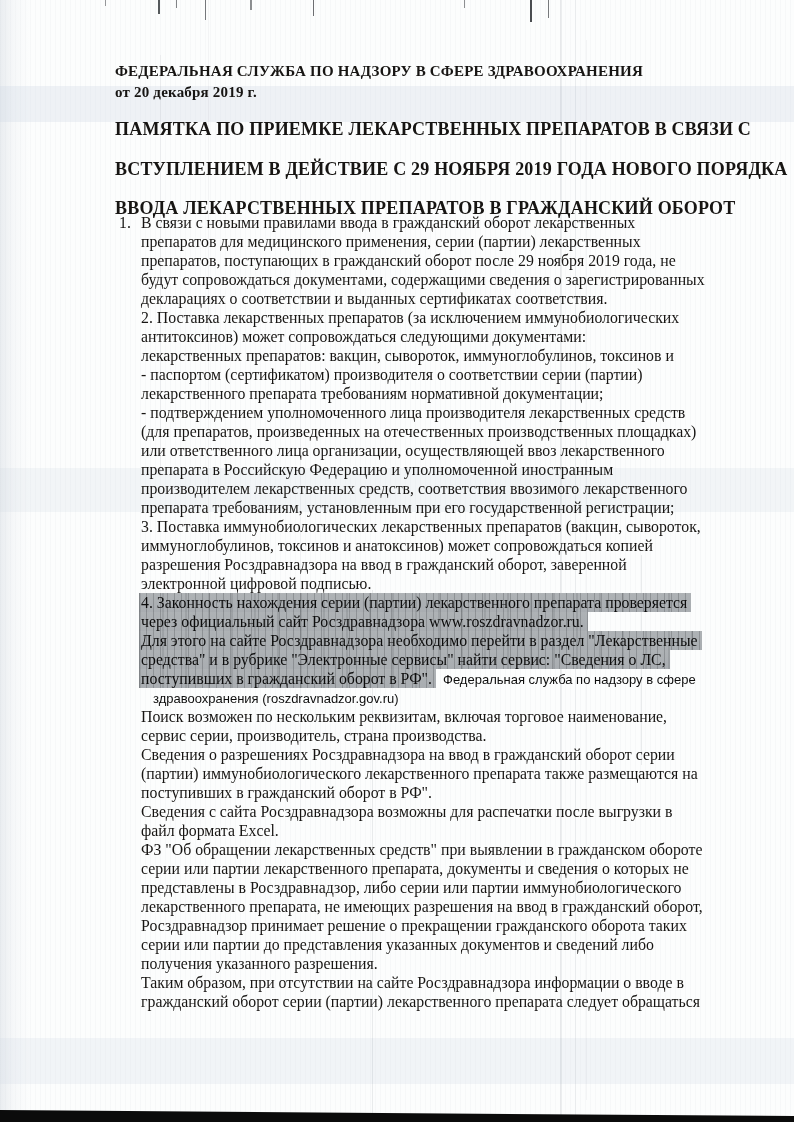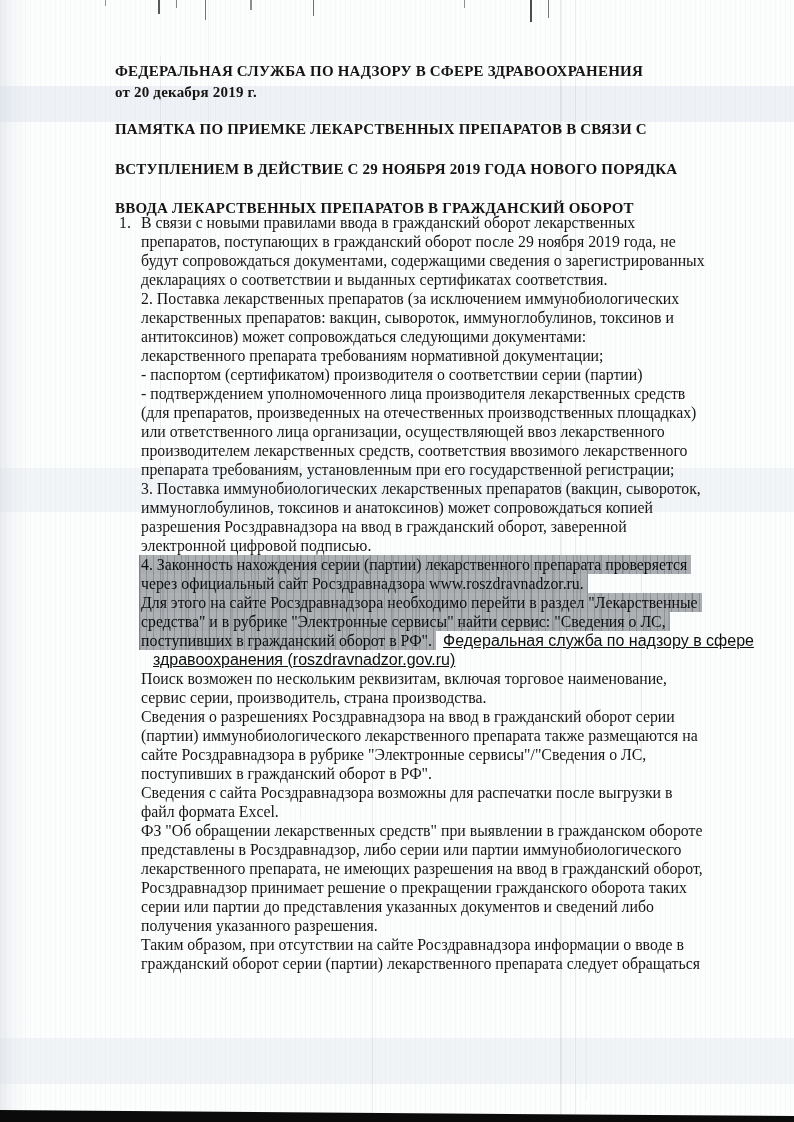--- a/index.html
+++ b/index.html
@@ -22,36 +22,35 @@
   
   .streak{position:absolute;pointer-events:none;}
   
   .tick{position:absolute;top:0;pointer-events:none;}
   
   .bottom-edge{
     position:absolute;left:0;bottom:0;width:100%;height:14px;background:#0b0b0b;
     clip-path:polygon(0 15%, 100% 58%, 100% 100%, 0 100%);
   }
   .header{position:absolute;left:115px;top:61px;font-size:15px;font-weight:bold;line-height:21px;letter-spacing:0.2px;white-space:nowrap;}
-  .title{position:absolute;left:115px;top:110px;font-size:15px;font-weight:bold;line-height:39.5px;letter-spacing:0.2px;white-space:nowrap;}
+  .title{position:absolute;left:115px;top:110px;font-size:18px;font-weight:bold;line-height:39.5px;letter-spacing:0.2px;white-space:nowrap;}
   .body-text{position:absolute;left:141px;top:213px;font-size:15.8px;line-height:19px;white-space:nowrap;}
   .line{position:relative;height:19px;}
   .marker{position:absolute;left:-22px;top:0;}
   .hl{
     color:#0c0c0c;
     padding:1px 4px 1px 2px;margin-left:-2px;
     background-image:
       repeating-linear-gradient(90deg, rgba(20,22,25,0.20) 0px, rgba(20,22,25,0.20) 1px, rgba(0,0,0,0) 1px, rgba(0,0,0,0) 7px),
       repeating-linear-gradient(90deg, rgba(40,44,48,0.12) 0px, rgba(40,44,48,0.12) 2px, rgba(0,0,0,0) 2px, rgba(0,0,0,0) 23px),
       linear-gradient(#aeb2b5,#a9adb1);
   }
   .link{
     font-family:"Liberation Sans", sans-serif;
-    font-size:16px;
-    text-decoration:underline;
+    font-size:13px;
     color:#0e0e0e;
     margin-left:7px;
     cursor:pointer;
   }
   .line .link:only-child{margin-left:12px;}
 </style>
 </head>
 <body>
 
 <div class="page">
@@ -86,52 +85,54 @@
   </div>
 
   <div class="title">
     <div>ПАМЯТКА ПО ПРИЕМКЕ ЛЕКАРСТВЕННЫХ ПРЕПАРАТОВ В СВЯЗИ С</div>
     <div>ВСТУПЛЕНИЕМ В ДЕЙСТВИЕ С 29 НОЯБРЯ 2019 ГОДА НОВОГО ПОРЯДКА</div>
     <div>ВВОДА ЛЕКАРСТВЕННЫХ ПРЕПАРАТОВ В ГРАЖДАНСКИЙ ОБОРОТ</div>
   </div>
 
   <div class="body-text">
       <div class="line"><span class="marker">1.</span><span>В связи с новыми правилами ввода в гражданский оборот лекарственных</span></div>
+      <div class="line"><span>препаратов для медицинского применения, серии (партии) лекарственных</span></div>
       <div class="line"><span>препаратов, поступающих в гражданский оборот после 29 ноября 2019 года, не</span></div>
       <div class="line"><span>будут сопровождаться документами, содержащими сведения о зарегистрированных</span></div>
       <div class="line"><span>декларациях о соответствии и выданных сертификатах соответствия.</span></div>
       <div class="line"><span>2. Поставка лекарственных препаратов (за исключением иммунобиологических</span></div>
+      <div class="line"><span>антитоксинов) может сопровождаться следующими документами:</span></div>
       <div class="line"><span>лекарственных препаратов: вакцин, сывороток, иммуноглобулинов, токсинов и</span></div>
-      <div class="line"><span>антитоксинов) может сопровождаться следующими документами:</span></div>
+      <div class="line"><span>- паспортом (сертификатом) производителя о соответствии серии (партии)</span></div>
       <div class="line"><span>лекарственного препарата требованиям нормативной документации;</span></div>
-      <div class="line"><span>- паспортом (сертификатом) производителя о соответствии серии (партии)</span></div>
       <div class="line"><span>- подтверждением уполномоченного лица производителя лекарственных средств</span></div>
       <div class="line"><span>(для препаратов, произведенных на отечественных производственных площадках)</span></div>
       <div class="line"><span>или ответственного лица организации, осуществляющей ввоз лекарственного</span></div>
+      <div class="line"><span>препарата в Российскую Федерацию и уполномоченной иностранным</span></div>
       <div class="line"><span>производителем лекарственных средств, соответствия ввозимого лекарственного</span></div>
       <div class="line"><span>препарата требованиям, установленным при его государственной регистрации;</span></div>
       <div class="line"><span>3. Поставка иммунобиологических лекарственных препаратов (вакцин, сывороток,</span></div>
       <div class="line"><span>иммуноглобулинов, токсинов и анатоксинов) может сопровождаться копией</span></div>
       <div class="line"><span>разрешения Росздравнадзора на ввод в гражданский оборот, заверенной</span></div>
       <div class="line"><span>электронной цифровой подписью.</span></div>
       <div class="line"><span class="hl">4. Законность нахождения серии (партии) лекарственного препарата проверяется</span></div>
       <div class="line"><span class="hl">через официальный сайт Росздравнадзора www.roszdravnadzor.ru.</span></div>
       <div class="line"><span class="hl">Для этого на сайте Росздравнадзора необходимо перейти в раздел "Лекарственные</span></div>
       <div class="line"><span class="hl">средства" и в рубрике "Электронные сервисы" найти сервис: "Сведения о ЛС,</span></div>
       <div class="line"><span class="hl">поступивших в гражданский оборот в РФ".</span><span class="link">Федеральная служба по надзору в сфере</span></div>
       <div class="line"><span class="link">здравоохранения (roszdravnadzor.gov.ru)</span></div>
       <div class="line"><span>Поиск возможен по нескольким реквизитам, включая торговое наименование,</span></div>
       <div class="line"><span>сервис серии, производитель, страна производства.</span></div>
       <div class="line"><span>Сведения о разрешениях Росздравнадзора на ввод в гражданский оборот серии</span></div>
       <div class="line"><span>(партии) иммунобиологического лекарственного препарата также размещаются на</span></div>
-      <div class="line"><span>сайте Росздравнадзора в рубрике "Электронные сервисы"/"Сведения о ЛС,</span></div>
       <div class="line"><span>поступивших в гражданский оборот в РФ".</span></div>
       <div class="line"><span>Сведения с сайта Росздравнадзора возможны для распечатки после выгрузки в</span></div>
       <div class="line"><span>файл формата Excel.</span></div>
       <div class="line"><span>ФЗ "Об обращении лекарственных средств" при выявлении в гражданском обороте</span></div>
+      <div class="line"><span>серии или партии лекарственного препарата, документы и сведения о которых не</span></div>
       <div class="line"><span>представлены в Росздравнадзор, либо серии или партии иммунобиологического</span></div>
       <div class="line"><span>лекарственного препарата, не имеющих разрешения на ввод в гражданский оборот,</span></div>
       <div class="line"><span>Росздравнадзор принимает решение о прекращении гражданского оборота таких</span></div>
       <div class="line"><span>серии или партии до представления указанных документов и сведений либо</span></div>
       <div class="line"><span>получения указанного разрешения.</span></div>
       <div class="line"><span>Таким образом, при отсутствии на сайте Росздравнадзора информации о вводе в</span></div>
       <div class="line"><span>гражданский оборот серии (партии) лекарственного препарата следует обращаться</span></div>
     </div>
 
   <div class="bottom-edge"></div>

